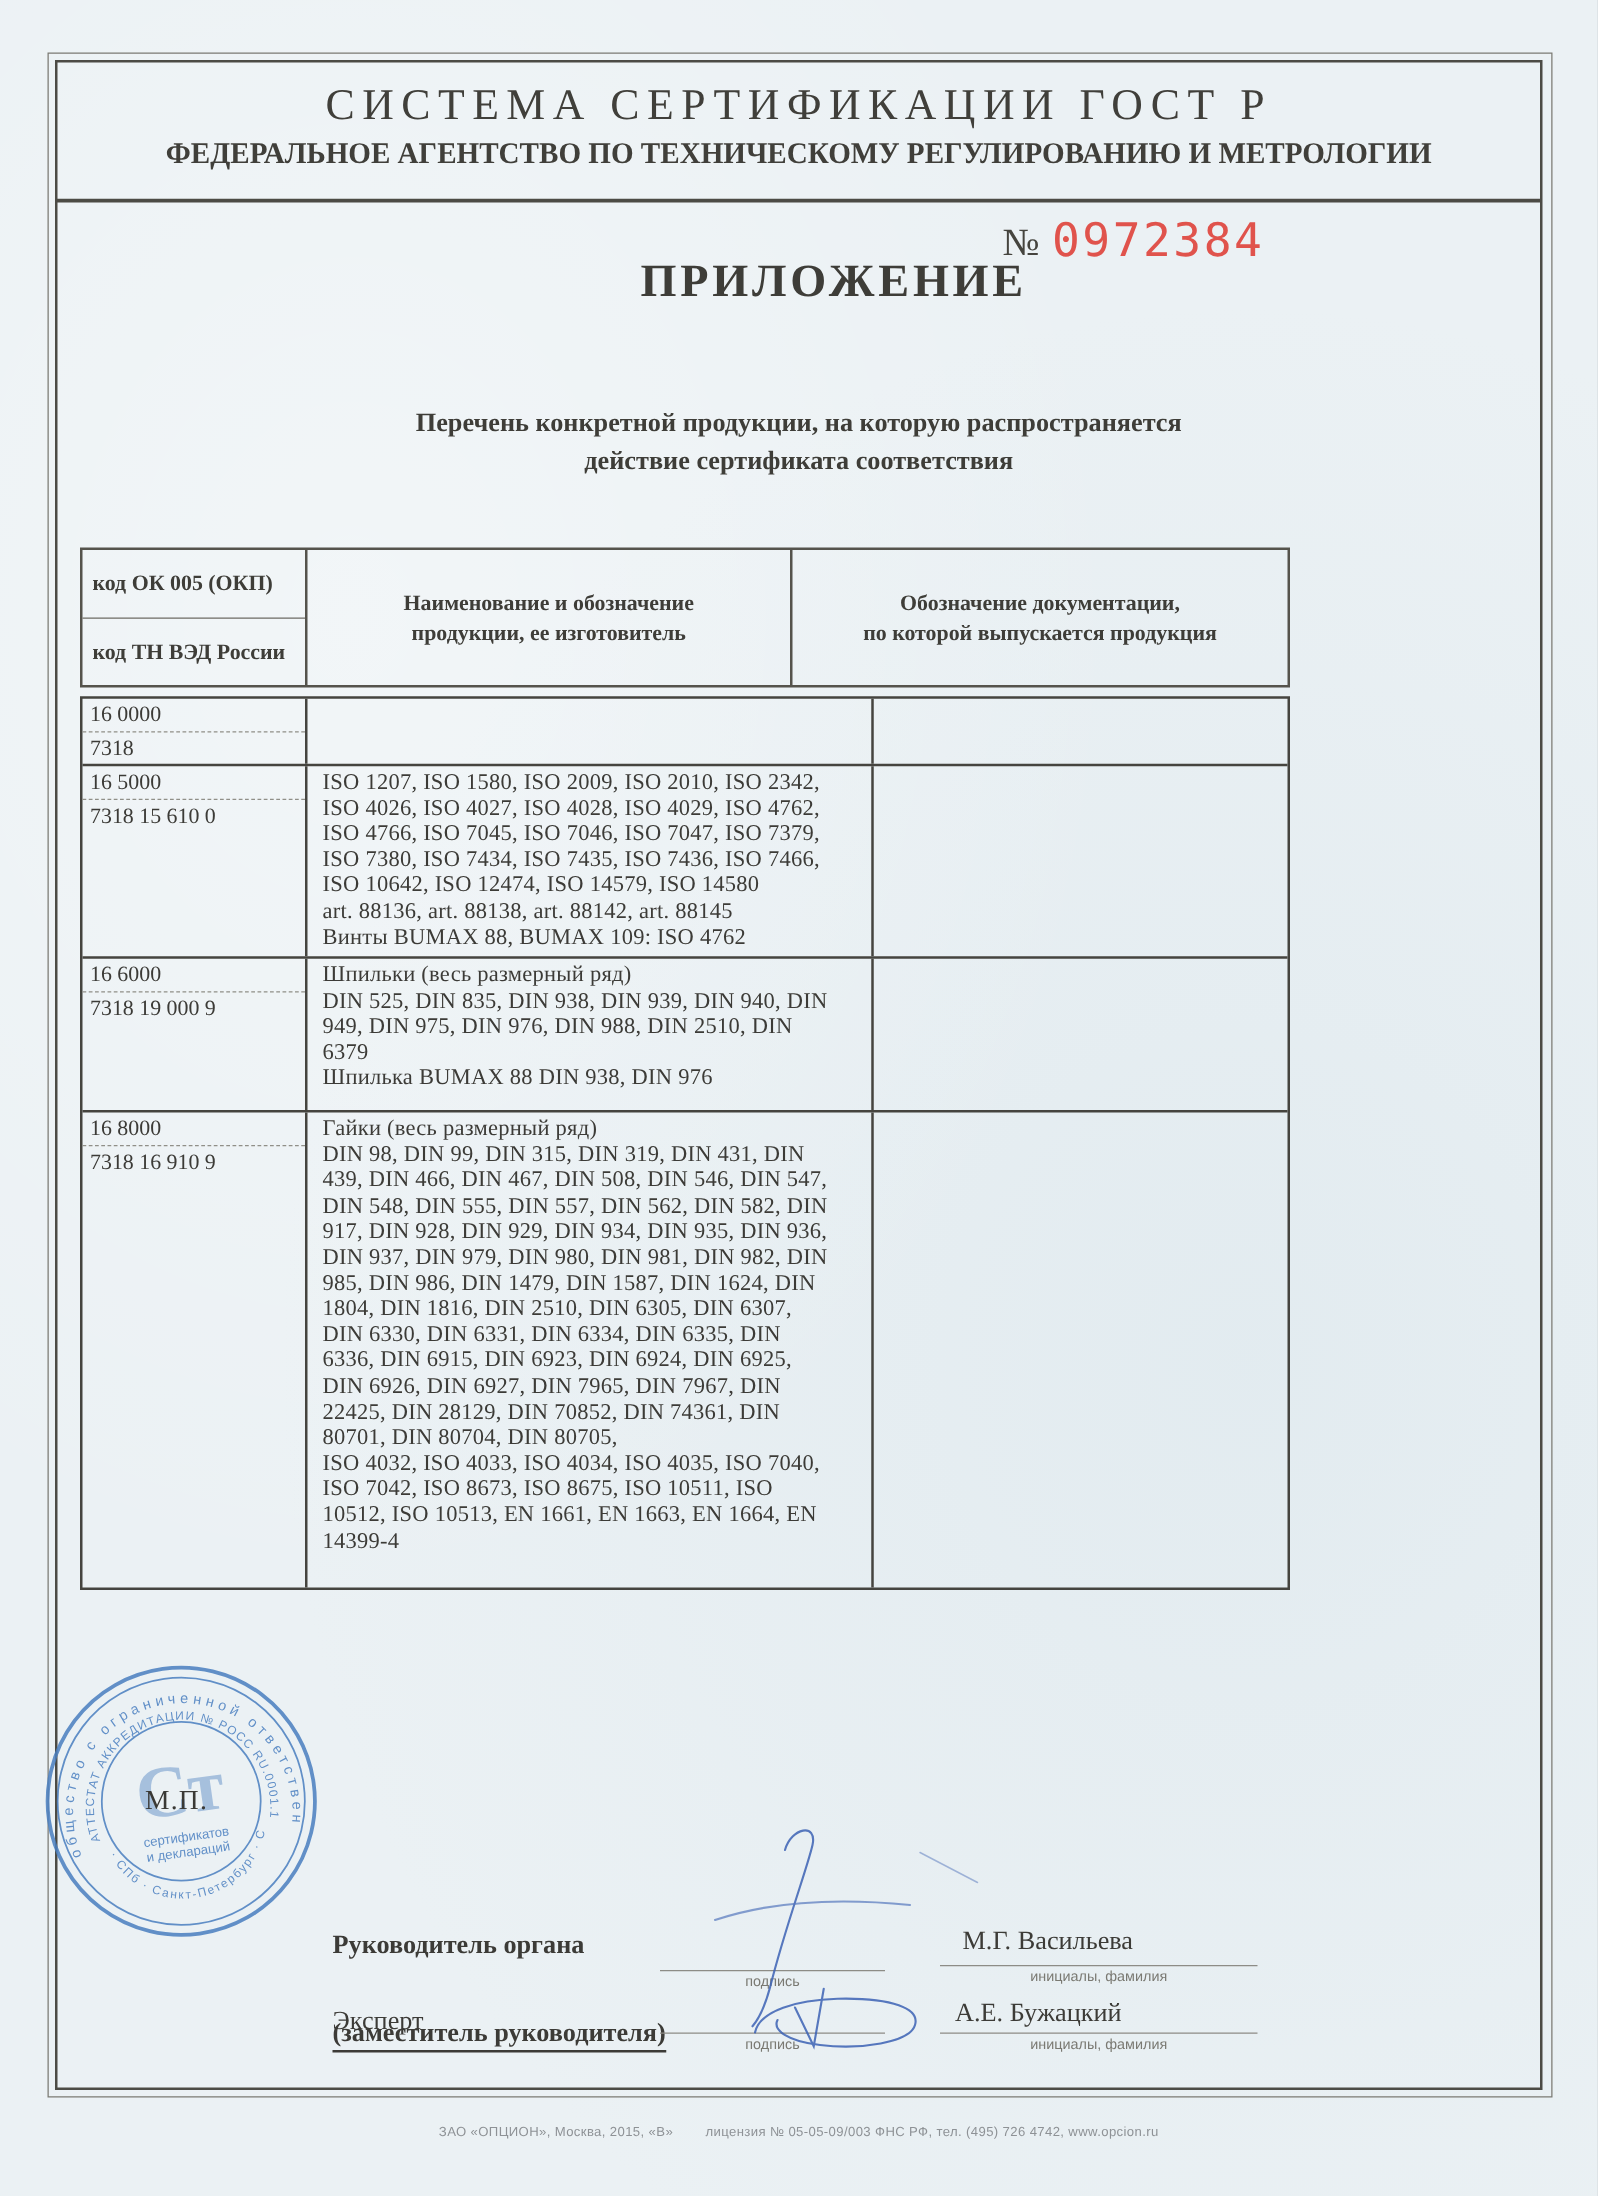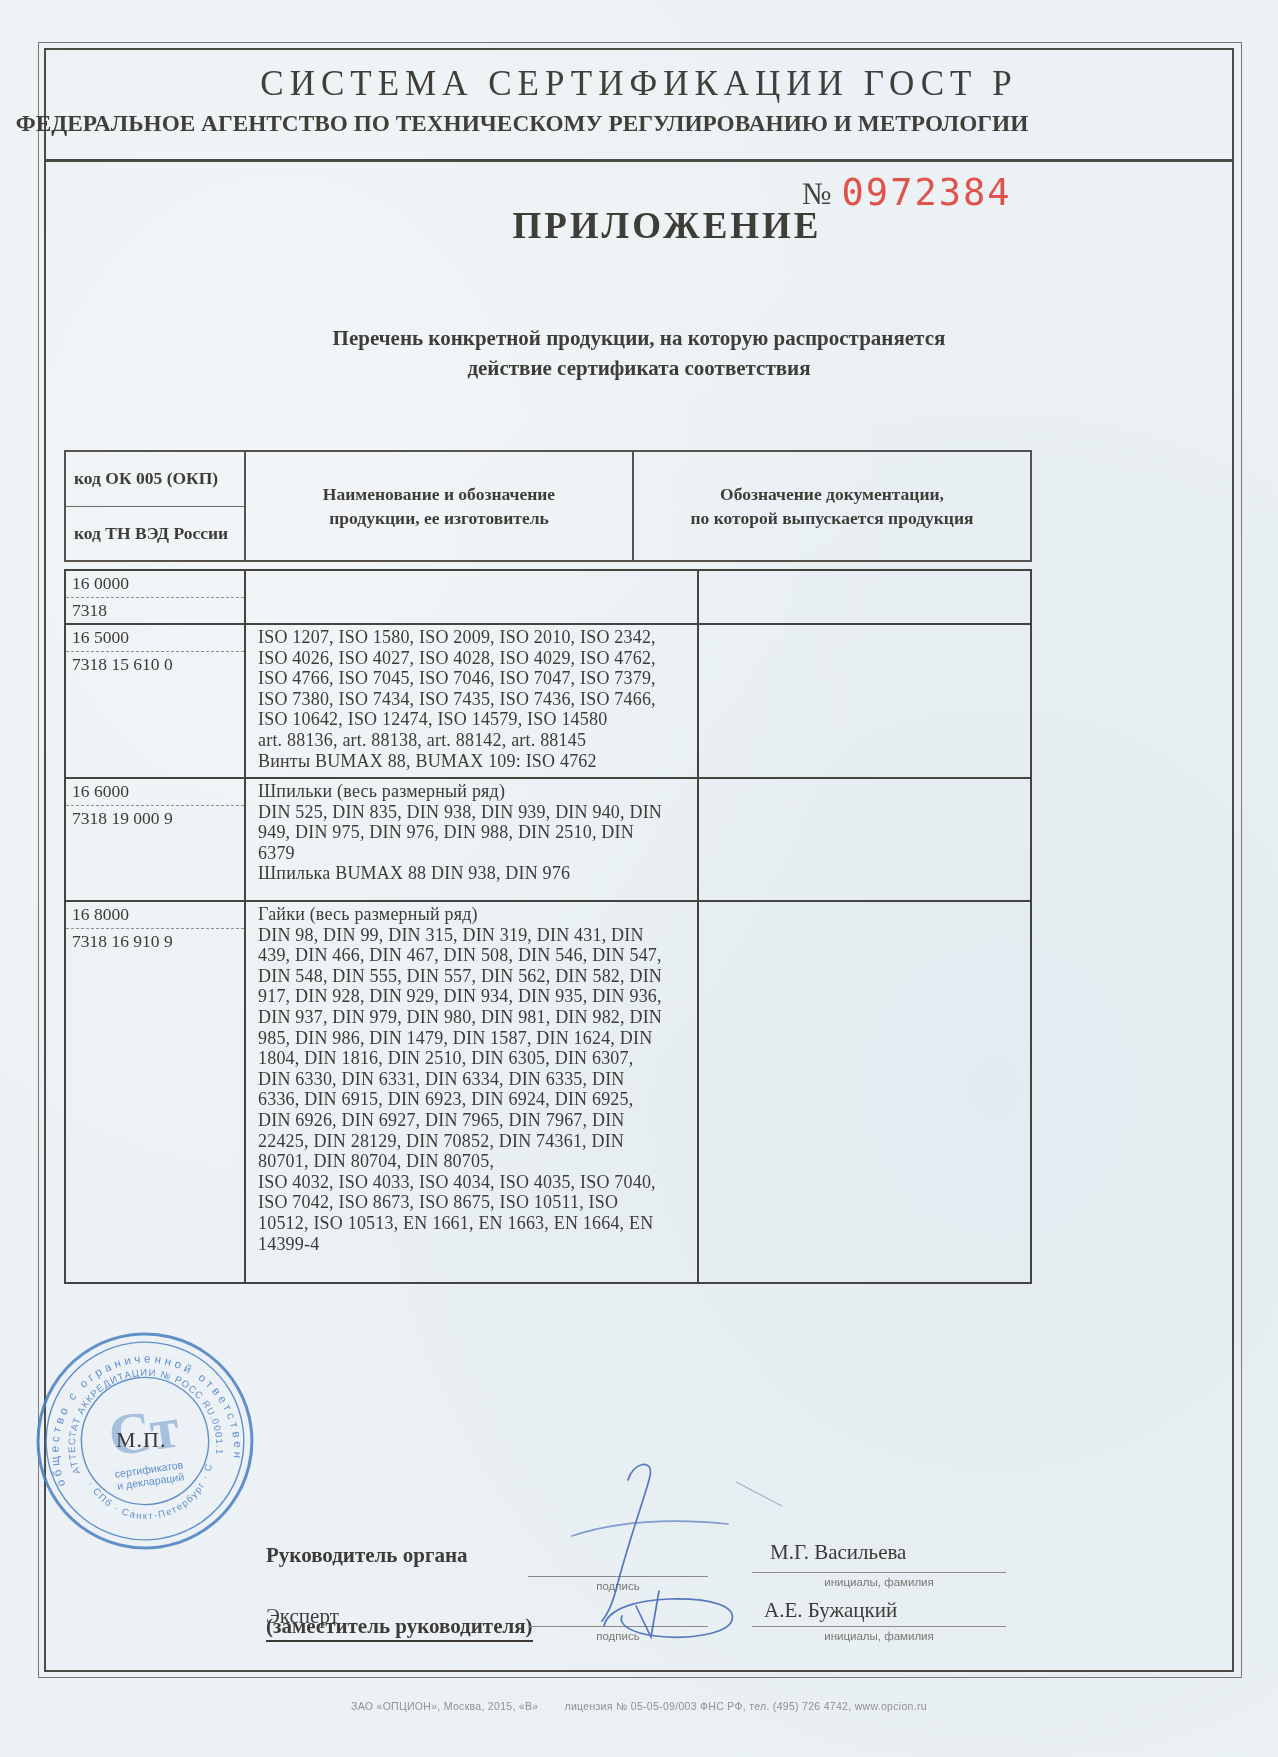--- a/index.html
+++ b/index.html
@@ -16,41 +16,41 @@
     font-family:"Liberation Serif","DejaVu Serif",serif;
     color:#3c3b37;
   }
   .scan-top-edge{position:absolute;top:0;left:34;width:1208;height:7px;background:#16161b;opacity:.85;}
   .frame-outer{position:absolute;left:38px;top:42px;width:1202px;height:1634px;border:1px solid #7b7a73;}
   .frame-inner{position:absolute;left:44px;top:48px;width:1186px;height:1620px;border:2px solid #4c4b45;}
   .header-sep{position:absolute;left:45px;top:159px;width:1188px;height:3px;background:#4c4b45;}
 
   .h1{position:absolute;top:64px;left:0;width:100%;text-align:center;
       font-size:35px;font-weight:normal;letter-spacing:6px;color:#403f3a;}
-  .h2wrap{position:absolute;top:110px;left:0;width:100%;}
+  .h2wrap{position:absolute;top:110px;left:0;width:100%;text-align:center;}
   .h2{display:inline-block;font-size:24px;font-weight:bold;letter-spacing:0px;
       transform:scaleX(.97);color:#403f3a;}
 
   .docnum{position:absolute;top:170px;left:802px;white-space:nowrap;}
   .num-prefix{font-size:31px;color:#45443e;}
   .num-digits{font-family:"DejaVu Sans Mono","Liberation Mono",monospace;
       font-size:37px;color:#e0534c;letter-spacing:2px;margin-left:10px;position:relative;top:1px;}
 
   .title{position:absolute;top:204px;left:0;width:100%;text-align:center;
       font-size:37px;font-weight:bold;letter-spacing:3px;color:#3e3d38;padding-left:28px;}
 
   .cert-line{position:absolute;top:270px;left:0;width:100%;text-align:center;
       font-size:22px;font-weight:bold;color:#3e3d38;}
   .cert-num{display:inline-block;margin-left:10px;padding:0 16px 3px;border-bottom:2px solid #55534c;font-weight:bold;}
 
   .subtitle{position:absolute;top:323px;left:0;width:100%;text-align:center;
       font-size:21px;font-weight:bold;line-height:30px;color:#3e3d38;}
 
   
-  .tbl{position:absolute;left:64px;top:438px;width:968px;margin-top:12px;}
+  .tbl{position:absolute;left:64px;top:438px;width:968px;}
   .tbl-head{display:grid;grid-template-columns:180px 388px 396px;
       border:2px solid #55534c;height:112px;box-sizing:border-box;}
   .th{box-sizing:border-box;font-size:17.5px;font-weight:bold;color:#3e3d38;}
   .th-codes{border-right:2px solid #55534c;display:flex;flex-direction:column;}
   .th-codes .sub{flex:1;display:flex;align-items:center;padding-left:8px;box-sizing:border-box;}
   .th-codes .sub:first-child{border-bottom:1.5px solid #6d6b64;}
   .th-mid{border-right:2px solid #55534c;}
   .th-center{display:flex;flex-direction:column;justify-content:center;align-items:center;text-align:center;line-height:24px;}
 
   .tbl-body{margin-top:7px;border:2px solid #45443f;}

